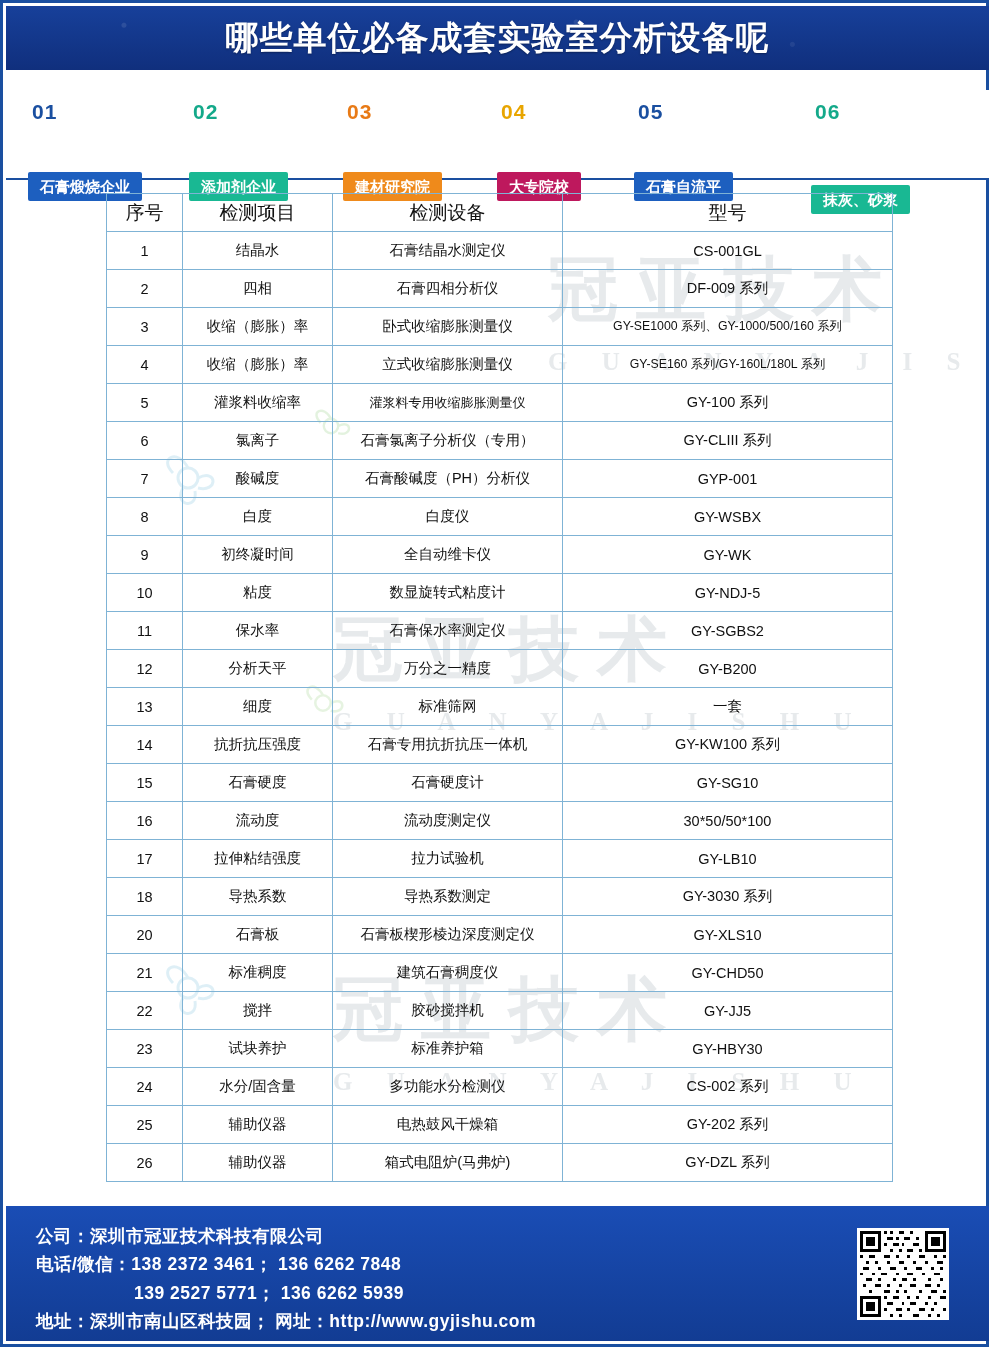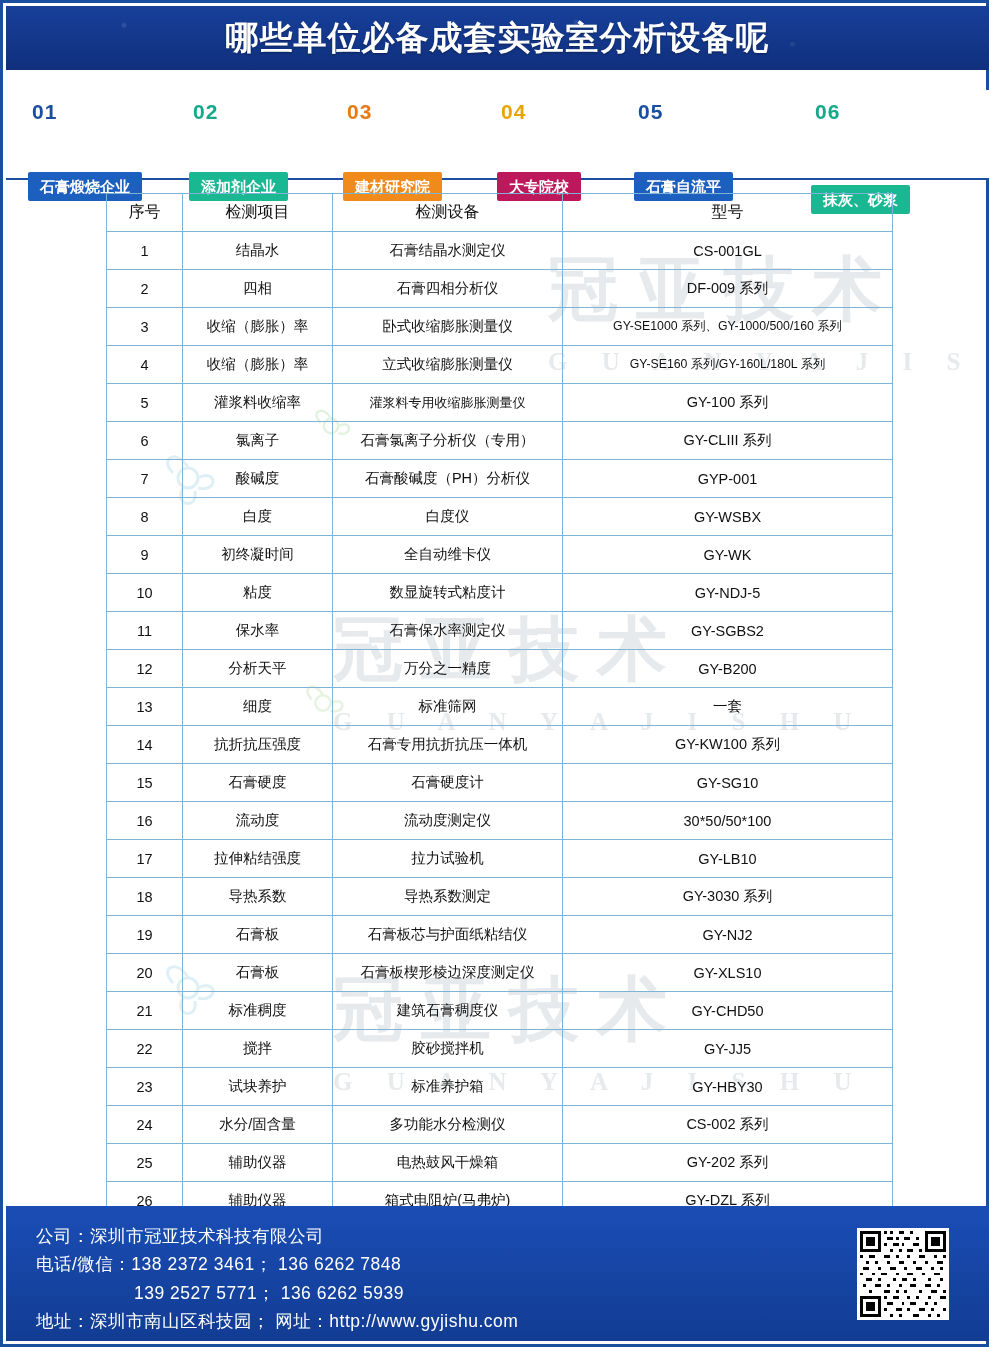--- a/index.html
+++ b/index.html
@@ -67,21 +67,21 @@
   th,td{
     border:1px solid #7fb3d5;
     height:37px;
     text-align:center;
     vertical-align:middle;
     font-size:14.5px;
     color:#111;
     padding:0 2px;
     background:transparent;
   }
-  th{font-weight:normal;font-size:16px;}
+  th{font-weight:normal;font-size:19px;}
   col.c1{width:76px;}
   col.c2{width:150px;}
   col.c3{width:230px;}
   col.c4{width:330px;}
   .small{font-size:13px;}
   .xsmall{font-size:12.3px;}
   
   .wm{
     position:absolute;
     color:#dfe3e6;
@@ -99,21 +99,21 @@
   
   .footer{
     position:absolute;left:3px;bottom:3px;width:983px;height:135px;
     background:#1544a6;
     background-image:linear-gradient(180deg,#1a4db5 0%,#123c93 100%);
     box-sizing:border-box;
     color:#fff;
   }
   .footer-lines{
     position:absolute;left:30px;top:16px;
-    font-size:17.5px;font-weight:normal;line-height:1.62;
+    font-size:17.5px;font-weight:bold;line-height:1.62;
     letter-spacing:.5px;
   }
   .footer-lines .ln{white-space:nowrap;}
   .indent{padding-left:98px;}
   .qr{
     position:absolute;right:40px;top:22px;
     width:92px;height:92px;background:#fff;padding:3px;
     box-sizing:border-box;
   }
   .qr svg{display:block;}
@@ -311,26 +311,20 @@
             <td>17</td>
             <td>拉伸粘结强度</td>
             <td>拉力试验机</td>
             <td>GY-LB10</td>
           </tr>
         <tr>
             <td>18</td>
             <td>导热系数</td>
             <td>导热系数测定</td>
             <td>GY-3030 系列</td>
-          </tr>
-        <tr>
-            <td>19</td>
-            <td>石膏板</td>
-            <td>石膏板芯与护面纸粘结仪</td>
-            <td>GY-NJ2</td>
           </tr>
         <tr>
             <td>20</td>
             <td>石膏板</td>
             <td>石膏板楔形棱边深度测定仪</td>
             <td>GY-XLS10</td>
           </tr>
         <tr>
             <td>21</td>
             <td>标准稠度</td>

